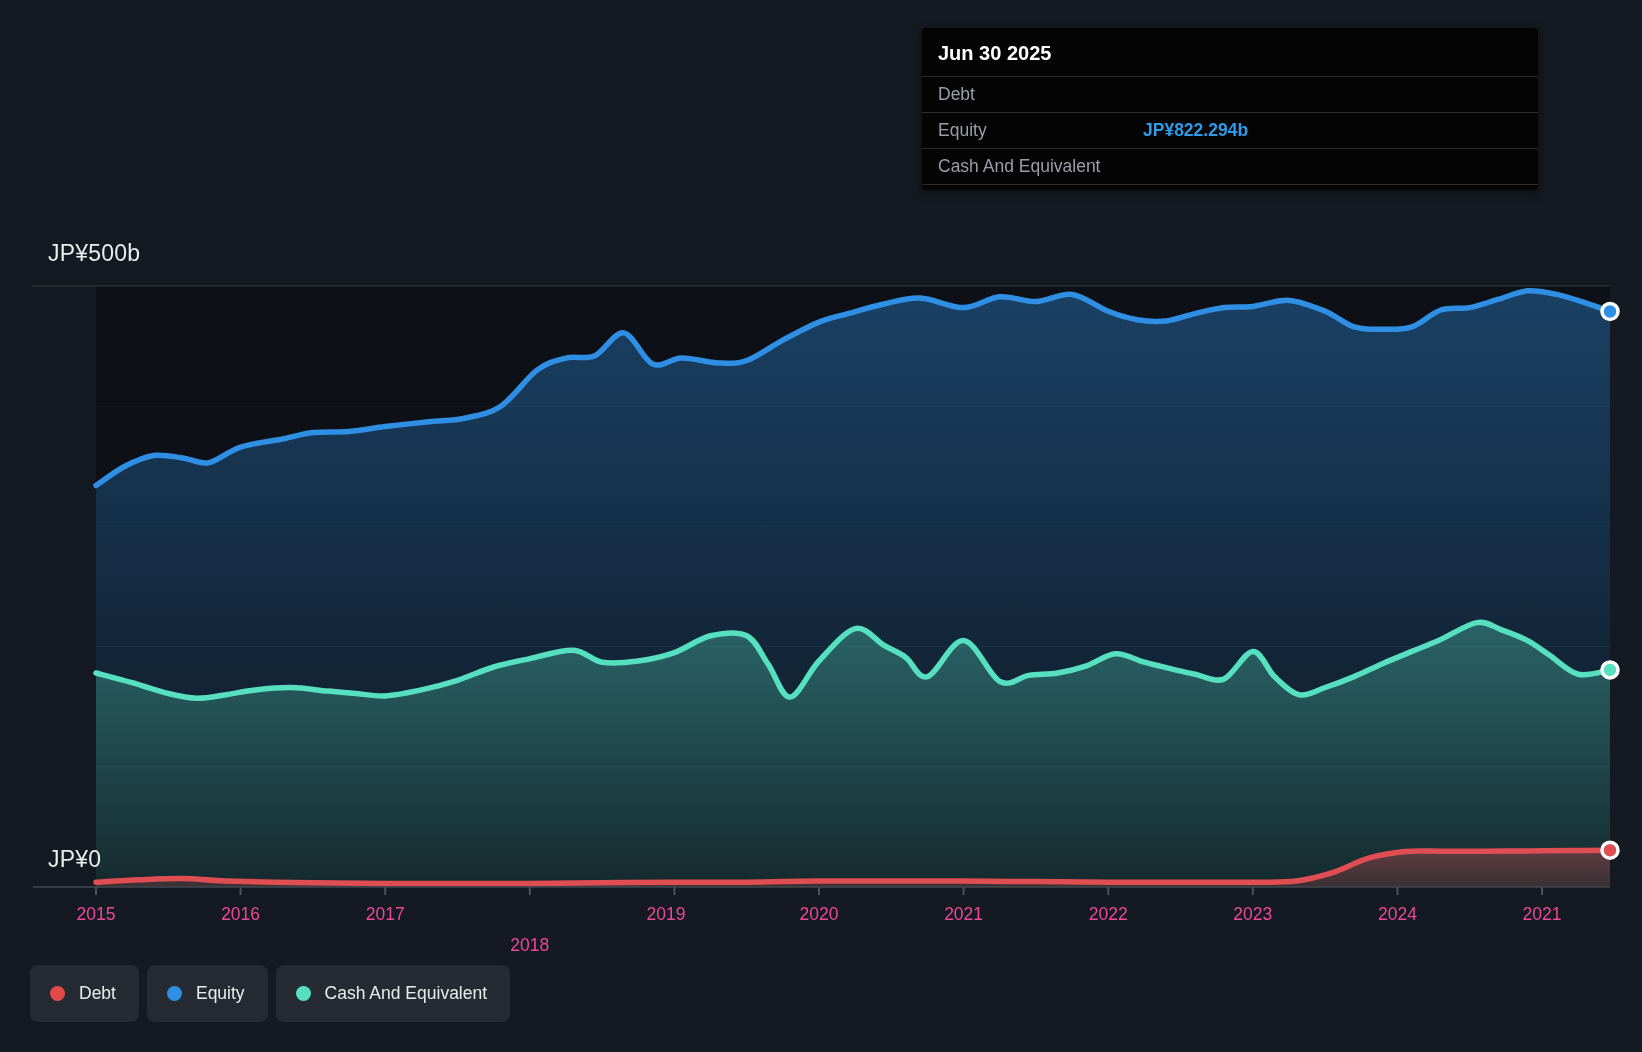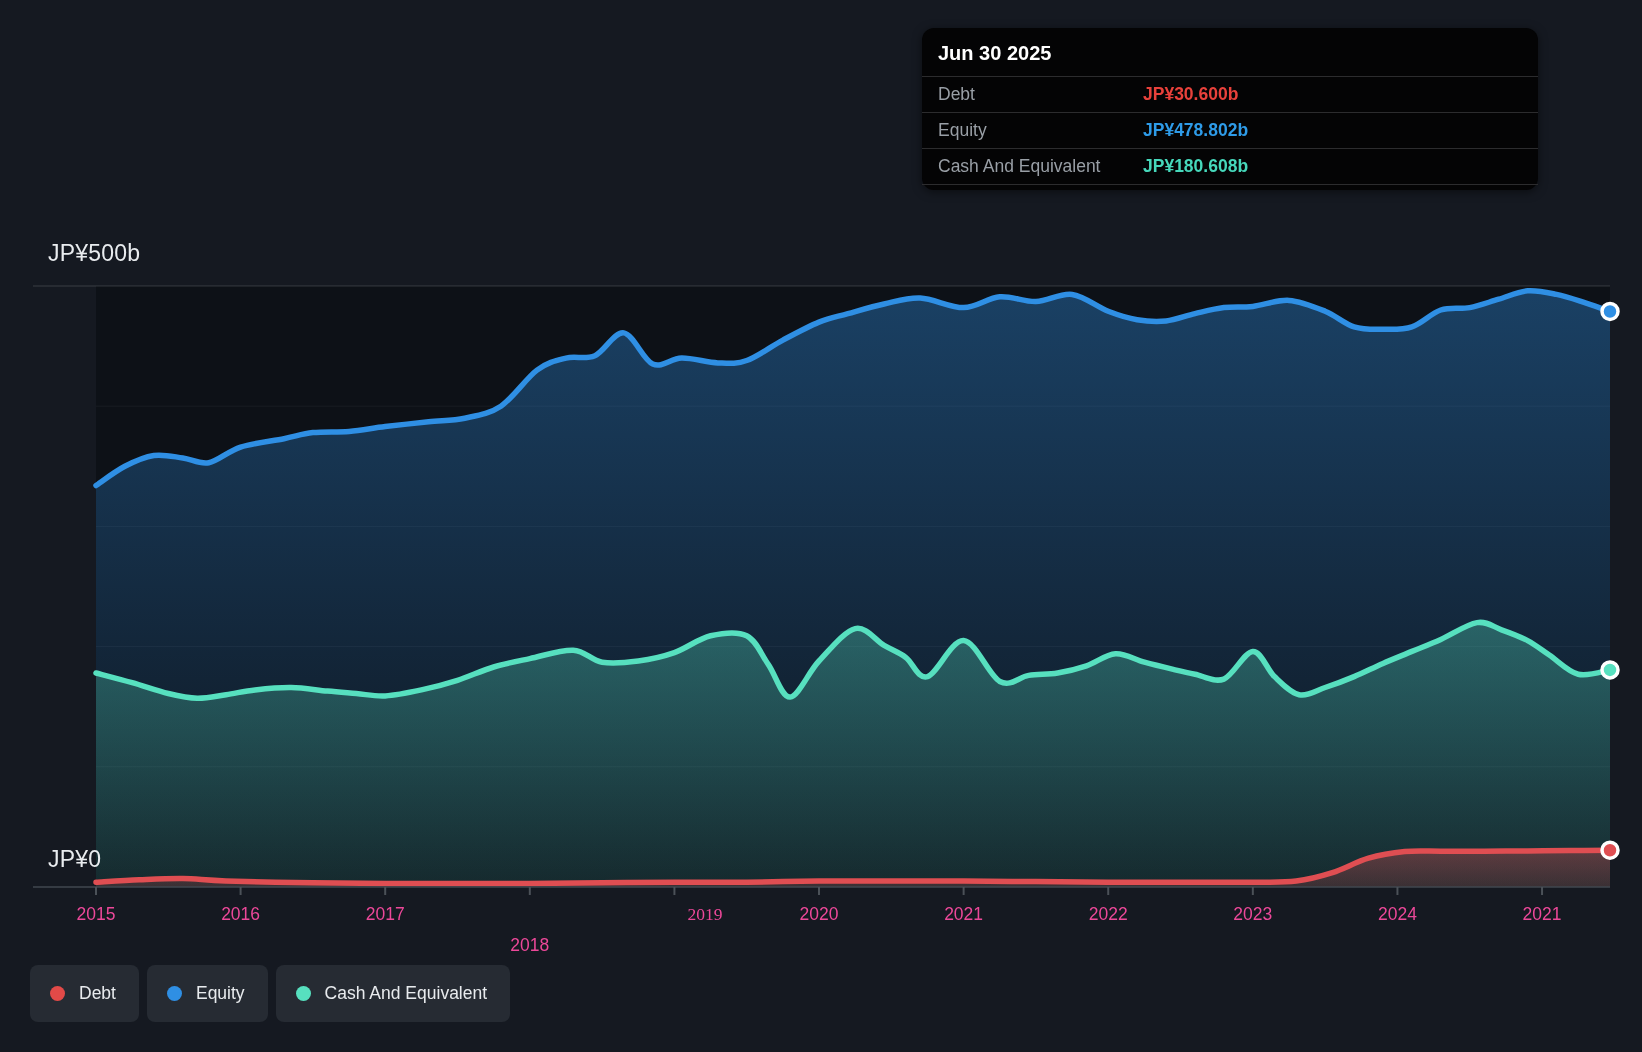--- a/index.html
+++ b/index.html
@@ -8,21 +8,21 @@
   #chart-svg{position:absolute;left:0;top:0;}
 
   .y-label{position:absolute;left:48px;color:#e9ecef;font-size:23px;letter-spacing:.2px;}
   #ylabel-top{top:240px;}
   #ylabel-zero{top:846px;}
 
   #x-labels span{position:absolute;top:904px;transform:translateX(-50%);
     color:#ec4899;font-size:17.5px;}
 
   #tooltip{position:absolute;left:922px;top:28px;width:616px;background:#040405;
-    border-radius:12px;color:#fff;padding-bottom:5px;box-shadow:0 2px 10px rgba(0,0,0,.5);}
+    border-radius:4px;color:#fff;padding-bottom:5px;box-shadow:0 2px 10px rgba(0,0,0,.5);}
   .tt-title{font-size:20px;font-weight:700;padding:14px 16px 11px 16px;color:#fff;}
   .tt-row{display:grid;grid-template-columns:205px 1fr;align-items:center;
     padding:7px 16px;font-size:17.5px;border-top:1px solid #2c2c2e;}
   .tt-row.no-top{border-top:none;}
   .tt-row.last{border-bottom:1px solid #2c2c2e;}
   .tt-label{color:#999fa6;}
   .tt-value{font-weight:700;}
   .ratio-bold{font-weight:700;color:#fff;}
   .ratio-suffix{color:#999fa6;font-weight:700;margin-left:7px;}
 
@@ -81,42 +81,40 @@
     </svg>
 
   <div class="y-label" id="ylabel-top">JP¥500b</div>
   <div class="y-label" id="ylabel-zero">JP¥0</div>
 
   <div id="x-labels">
       <span style="left: 96px;">2015</span>
       <span style="left: 240.604px;">2016</span>
       <span style="left: 385.207px;">2017</span>
       <span style="left: 529.811px; margin-top: 31px;">2018</span>
-      <span style="left: 705px; font-family: Liberation Serif, serif;">2019</span>
+      <span style="left: 666px;">2019</span>
       <span style="left: 819.018px;">2020</span>
       <span style="left: 963.622px;">2021</span>
       <span style="left: 1108.23px;">2022</span>
       <span style="left: 1252.83px;">2023</span>
       <span style="left: 1397.43px;">2024</span>
       <span style="left: 1542.04px;">2021</span>
     </div>
 
   <div id="tooltip">
     <div class="tt-title">Jun 30 2025</div>
     <div class="tt-row">
       <span class="tt-label">Debt</span>
-      <span class="tt-value" id="tt-debt-value" style="color: rgb(232, 65, 59);">JP¥30.600b</span>
     </div>
     <div class="tt-row">
       <span class="tt-label">Equity</span>
-      <span class="tt-value" id="tt-equity-value" style="color: rgb(46, 155, 232);">JP¥478.802b</span>
+      <span class="tt-value" id="tt-equity-value" style="color: rgb(46, 155, 232);">JP¥822.294b</span>
     </div>
     <div class="tt-row last">
       <span class="tt-label">Cash And Equivalent</span>
-      <span class="tt-value" id="tt-cash-value" style="color: rgb(70, 216, 187);">JP¥180.608b</span>
     </div>
   </div>
 
   <div id="legend">
     <div class="chip">
       <span class="dot" style="background: rgb(226, 74, 72);"></span>
       <span>Debt</span>
     </div>
     <div class="chip">
       <span class="dot" style="background: rgb(47, 143, 228);"></span>

